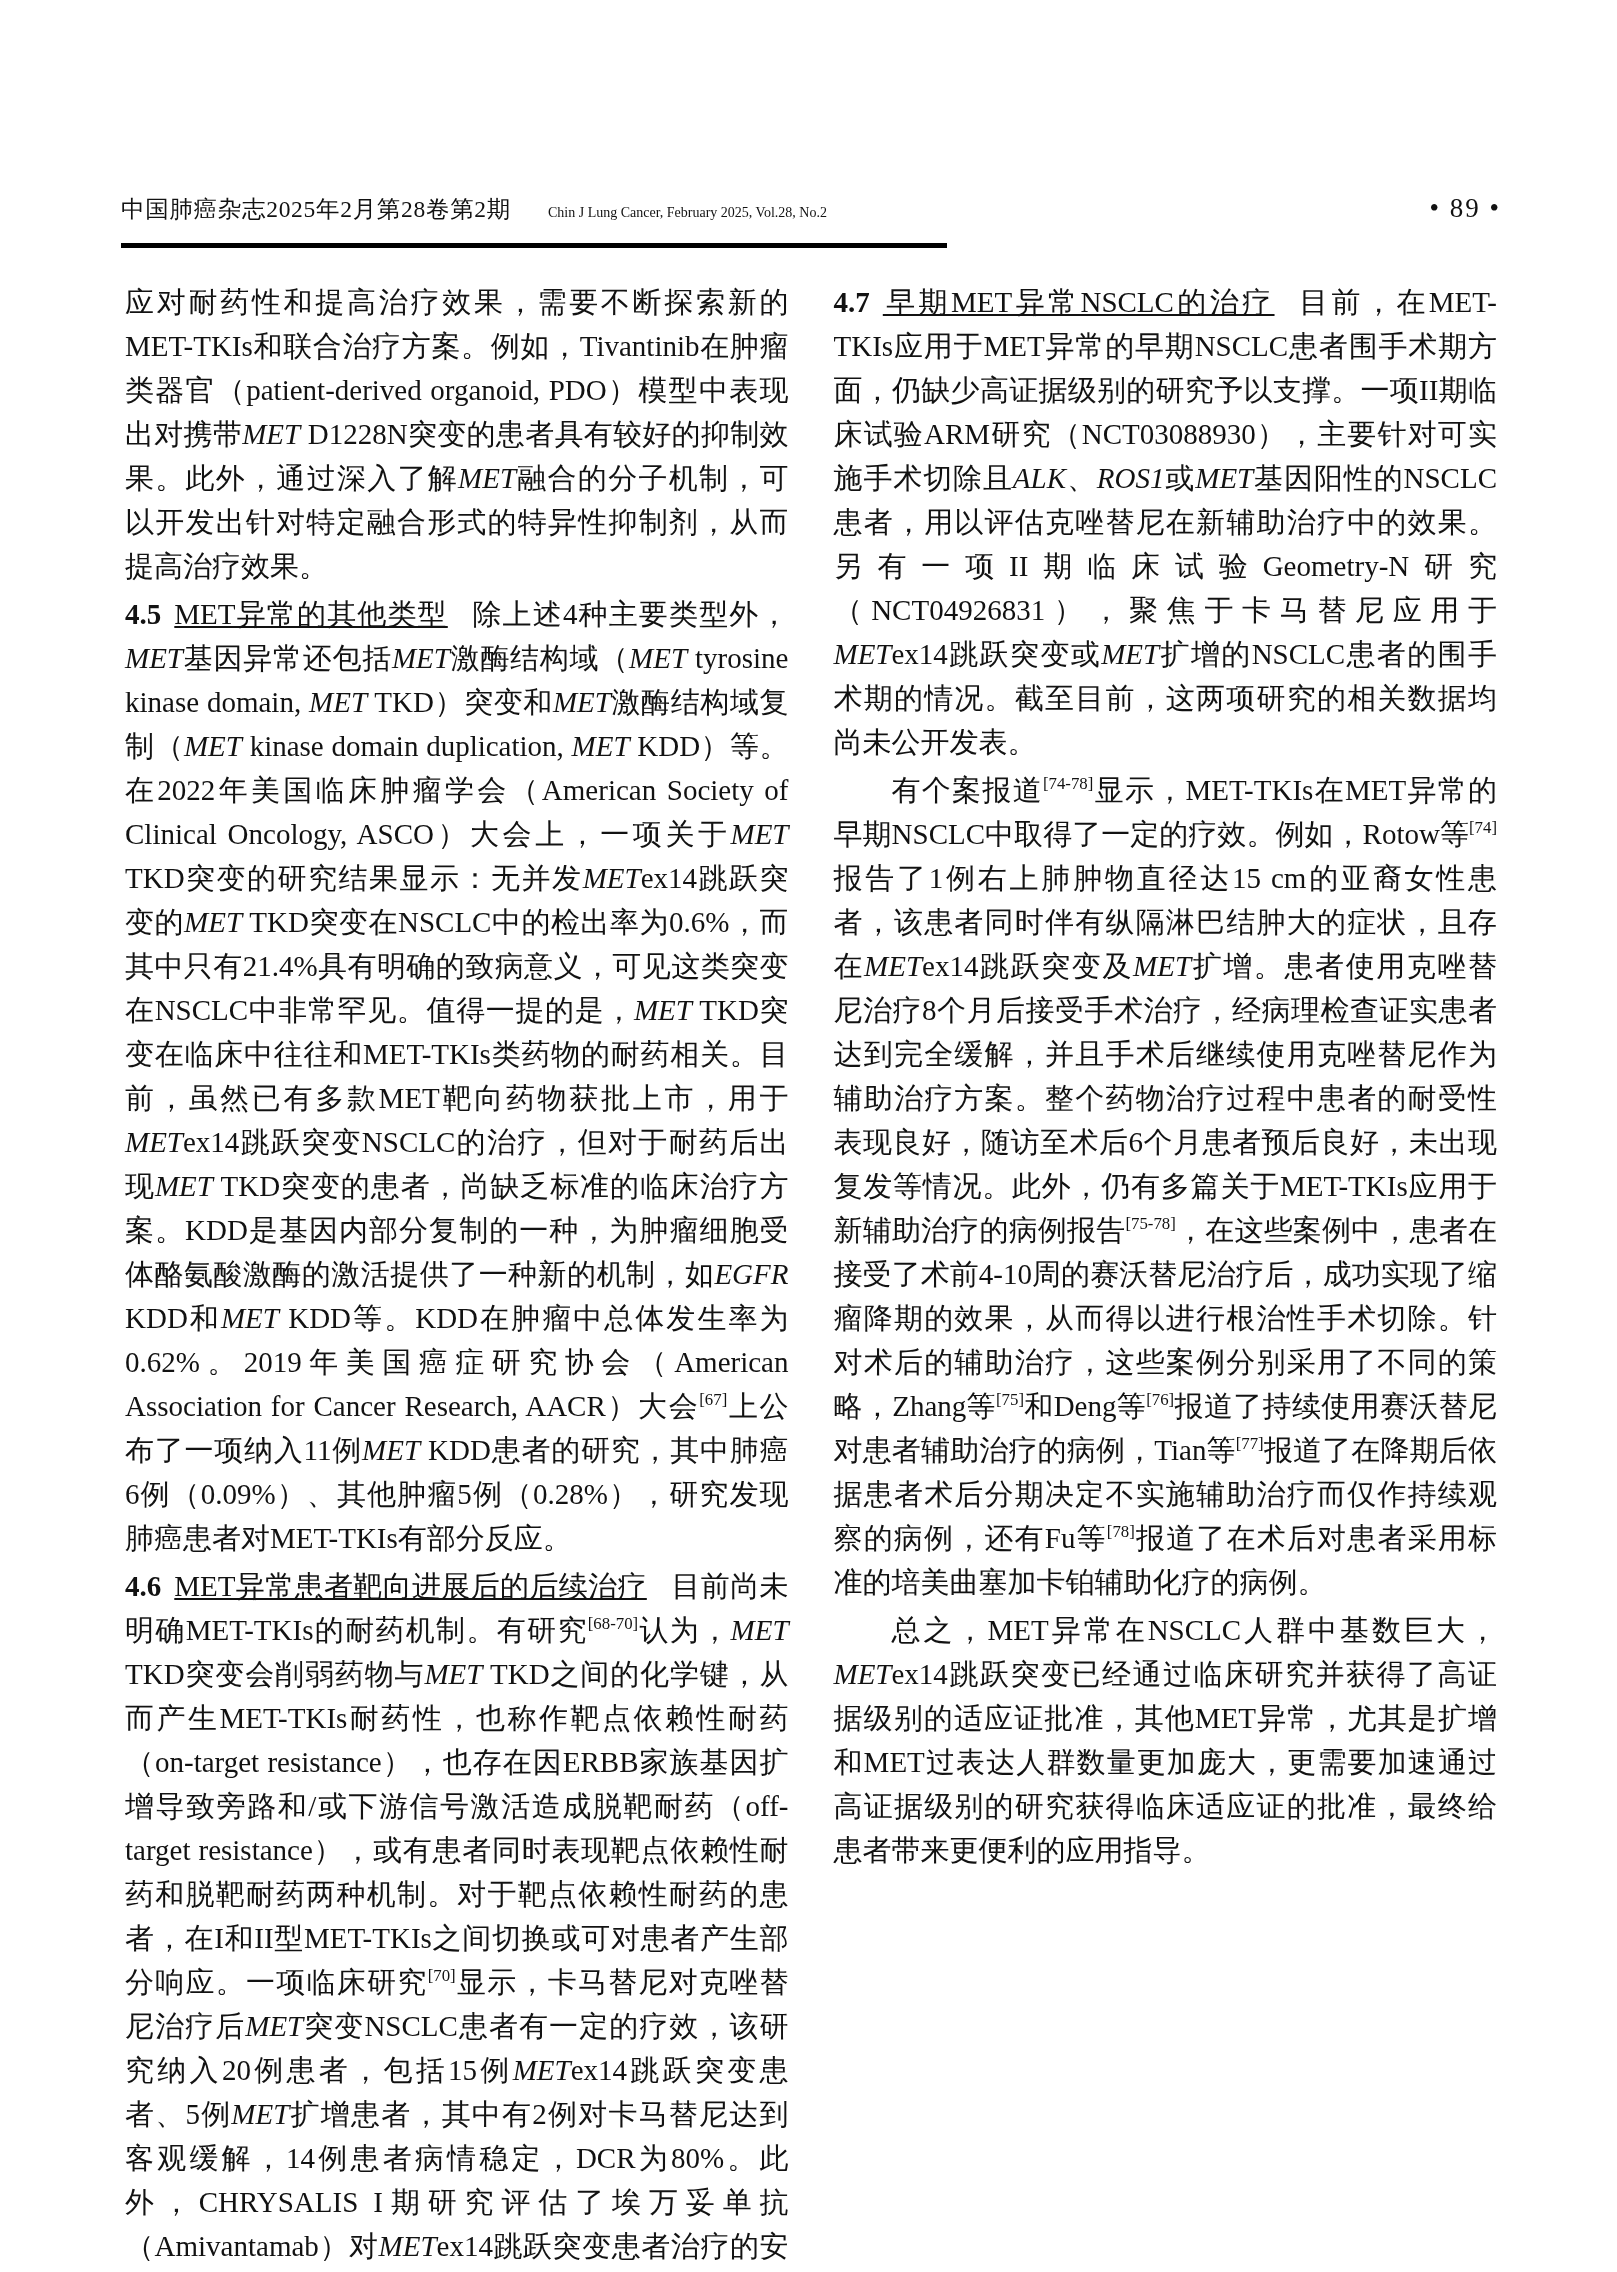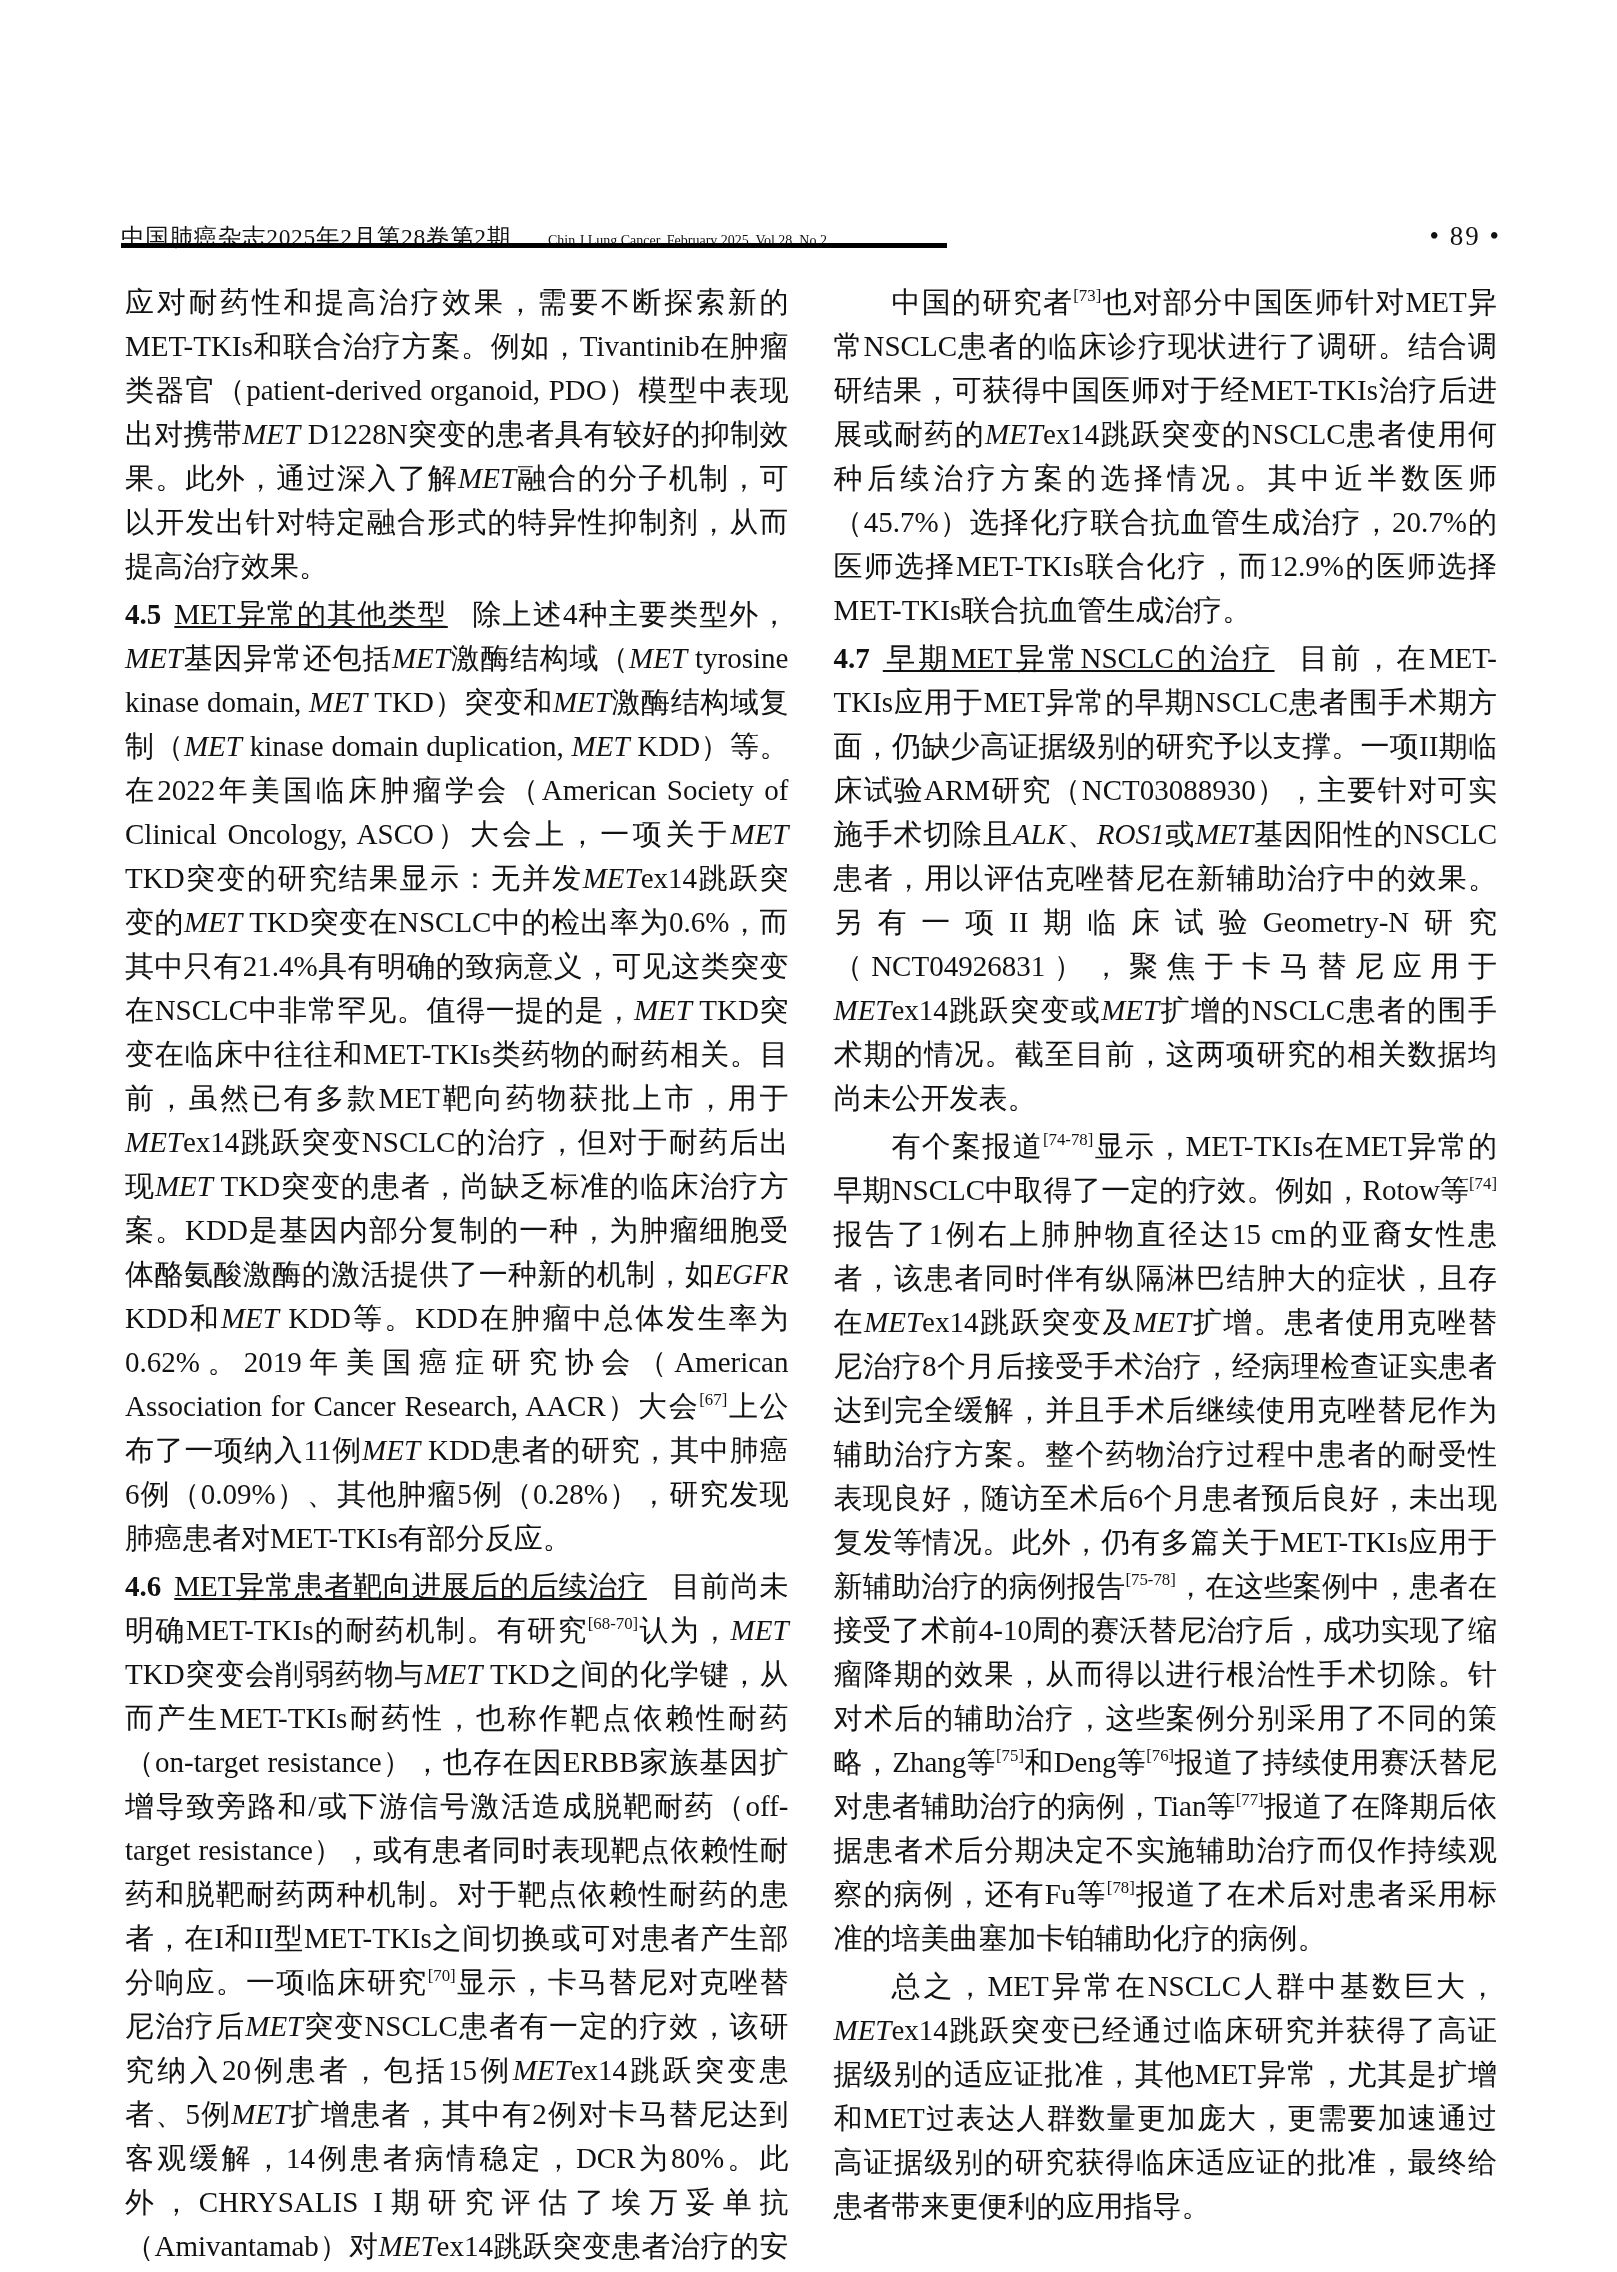--- a/index.html
+++ b/index.html
@@ -5,21 +5,21 @@
   html, body { margin: 0; padding: 0; }
   body {
     width: 1618px; height: 2273px;
     background: #ffffff;
     position: relative;
     font-family: "Liberation Serif", "DejaVu Serif", serif;
     color: #121212;
   }
   .page { position: absolute; inset: 0; }
   .header {
-    position: absolute; top: 221px; left: 121px; width: 1380px;
+    position: absolute; top: 193px; left: 121px; width: 1380px;
     display: flex; align-items: baseline;
   }
   .j-cn { font-size: 23.5px; letter-spacing: 0.7px; white-space: nowrap; }
   .j-en { font-size: 14px; margin-left: 37px; white-space: nowrap; }
   .pageno { margin-left: auto; font-size: 27px; letter-spacing: 2px; white-space: nowrap; }
   .header-rule {
     position: absolute; top: 243px; left: 121px;
     width: 826px; height: 4.6px; background: #000;
   }
   .content {
@@ -58,21 +58,20 @@
 
   <div class="header-rule"></div>
 
   <main class="content">
     <section class="col">
         <p class="para">应对耐药性和提高治疗效果，需要不断探索新的MET-TKIs和联合治疗方案。例如，Tivantinib在肿瘤类器官（patient-derived organoid, PDO）模型中表现出对携带<i>MET</i> D1228N突变的患者具有较好的抑制效果。此外，通过深入了解<i>MET</i>融合的分子机制，可以开发出针对特定融合形式的特异性抑制剂，从而提高治疗效果。</p>
         <p class="para"><b class="sec-num">4.5</b><span class="sec-title">MET异常的其他类型</span>除上述4种主要类型外，<i>MET</i>基因异常还包括<i>MET</i>激酶结构域（<i>MET</i> tyrosine kinase domain, <i>MET</i> TKD）突变和<i>MET</i>激酶结构域复制（<i>MET</i> kinase domain duplication, <i>MET</i> KDD）等。在2022年美国临床肿瘤学会（American Society of Clinical Oncology, ASCO）大会上，一项关于<i>MET</i> TKD突变的研究结果显示：无并发<i>MET</i>ex14跳跃突变的<i>MET</i> TKD突变在NSCLC中的检出率为0.6%，而其中只有21.4%具有明确的致病意义，可见这类突变在NSCLC中非常罕见。值得一提的是，<i>MET</i> TKD突变在临床中往往和MET-TKIs类药物的耐药相关。目前，虽然已有多款MET靶向药物获批上市，用于<i>MET</i>ex14跳跃突变NSCLC的治疗，但对于耐药后出现<i>MET</i> TKD突变的患者，尚缺乏标准的临床治疗方案。KDD是基因内部分复制的一种，为肿瘤细胞受体酪氨酸激酶的激活提供了一种新的机制，如<i>EGFR</i> KDD和<i>MET</i> KDD等。KDD在肿瘤中总体发生率为0.62%。2019年美国癌症研究协会（American Association for Cancer Research, AACR）大会<sup>[67]</sup>上公布了一项纳入11例<i>MET</i> KDD患者的研究，其中肺癌6例（0.09%）、其他肿瘤5例（0.28%），研究发现肺癌患者对MET-TKIs有部分反应。</p>
         <p class="para"><b class="sec-num">4.6</b><span class="sec-title">MET异常患者靶向进展后的后续治疗</span>目前尚未明确MET-TKIs的耐药机制。有研究<sup>[68-70]</sup>认为，<i>MET</i> TKD突变会削弱药物与<i>MET</i> TKD之间的化学键，从而产生MET-TKIs耐药性，也称作靶点依赖性耐药（on-target resistance），也存在因ERBB家族基因扩增导致旁路和/或下游信号激活造成脱靶耐药（off-target resistance），或有患者同时表现靶点依赖性耐药和脱靶耐药两种机制。对于靶点依赖性耐药的患者，在I和II型MET-TKIs之间切换或可对患者产生部分响应。一项临床研究<sup>[70]</sup>显示，卡马替尼对克唑替尼治疗后<i>MET</i>突变NSCLC患者有一定的疗效，该研究纳入20例患者，包括15例<i>MET</i>ex14跳跃突变患者、5例<i>MET</i>扩增患者，其中有2例对卡马替尼达到客观缓解，14例患者病情稳定，DCR为80%。此外，CHRYSALIS I期研究评估了埃万妥单抗（Amivantamab）对<i>MET</i>ex14跳跃突变患者治疗的安全性和有效性，初步数据显示，该药对既往治疗无效及接受过治疗（包括接受过MET-TKIs治疗）的患者具有抗肿瘤活性。而对于脱靶突变，将MET-TKIs与另一种靶向疗法结合可能是一种合适的方法，但仍需要进一步研究。</p>
       </section>
     <section class="col">
-        <p class="para indent">中国的研究者<sup>[73]</sup>也对部分中国医师针对MET异常NSCLC患者的临床诊疗现状进行了调研。结合调研结果，可获得中国医师对于经MET-TKIs治疗后进展或耐药的<i>MET</i>ex14跳跃突变的NSCLC患者使用何种后续治疗方案的选择情况。其中近半数医师（45.7%）选择化疗联合抗血管生成治疗，20.7%的医师选择MET-TKIs联合化疗，而12.9%的医师选择MET-TKIs联合抗血管生成治疗。</p>
         <p class="para"><b class="sec-num">4.7</b><span class="sec-title">早期MET异常NSCLC的治疗</span>目前，在MET-TKIs应用于MET异常的早期NSCLC患者围手术期方面，仍缺少高证据级别的研究予以支撑。一项II期临床试验ARM研究（NCT03088930），主要针对可实施手术切除且<i>ALK</i>、<i>ROS1</i>或<i>MET</i>基因阳性的NSCLC患者，用以评估克唑替尼在新辅助治疗中的效果。另有一项II期临床试验Geometry-N研究（NCT04926831），聚焦于卡马替尼应用于<i>MET</i>ex14跳跃突变或<i>MET</i>扩增的NSCLC患者的围手术期的情况。截至目前，这两项研究的相关数据均尚未公开发表。</p>
         <p class="para indent">有个案报道<sup>[74-78]</sup>显示，MET-TKIs在MET异常的早期NSCLC中取得了一定的疗效。例如，Rotow等<sup>[74]</sup>报告了1例右上肺肿物直径达15 cm的亚裔女性患者，该患者同时伴有纵隔淋巴结肿大的症状，且存在<i>MET</i>ex14跳跃突变及<i>MET</i>扩增。患者使用克唑替尼治疗8个月后接受手术治疗，经病理检查证实患者达到完全缓解，并且手术后继续使用克唑替尼作为辅助治疗方案。整个药物治疗过程中患者的耐受性表现良好，随访至术后6个月患者预后良好，未出现复发等情况。此外，仍有多篇关于MET-TKIs应用于新辅助治疗的病例报告<sup>[75-78]</sup>，在这些案例中，患者在接受了术前4-10周的赛沃替尼治疗后，成功实现了缩瘤降期的效果，从而得以进行根治性手术切除。针对术后的辅助治疗，这些案例分别采用了不同的策略，Zhang等<sup>[75]</sup>和Deng等<sup>[76]</sup>报道了持续使用赛沃替尼对患者辅助治疗的病例，Tian等<sup>[77]</sup>报道了在降期后依据患者术后分期决定不实施辅助治疗而仅作持续观察的病例，还有Fu等<sup>[78]</sup>报道了在术后对患者采用标准的培美曲塞加卡铂辅助化疗的病例。</p>
         <p class="para indent">总之，MET异常在NSCLC人群中基数巨大，<i>MET</i>ex14跳跃突变已经通过临床研究并获得了高证据级别的适应证批准，其他MET异常，尤其是扩增和MET过表达人群数量更加庞大，更需要加速通过高证据级别的研究获得临床适应证的批准，最终给患者带来更便利的应用指导。</p>
       </section>
   </main>
 
 </div>
 
 
 </body></html>

